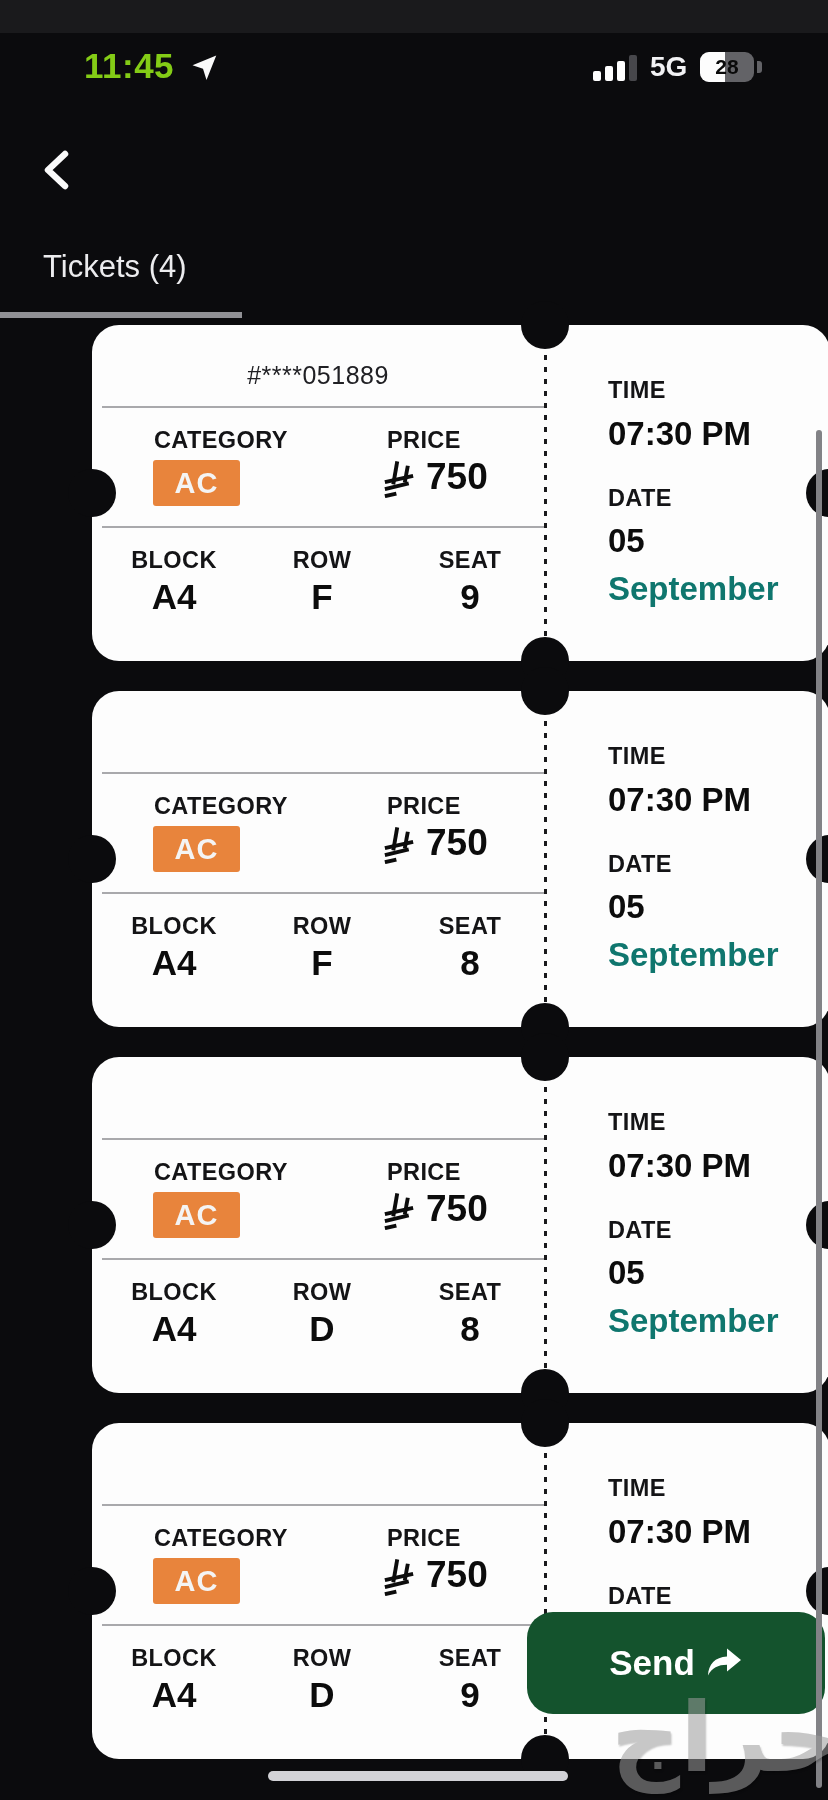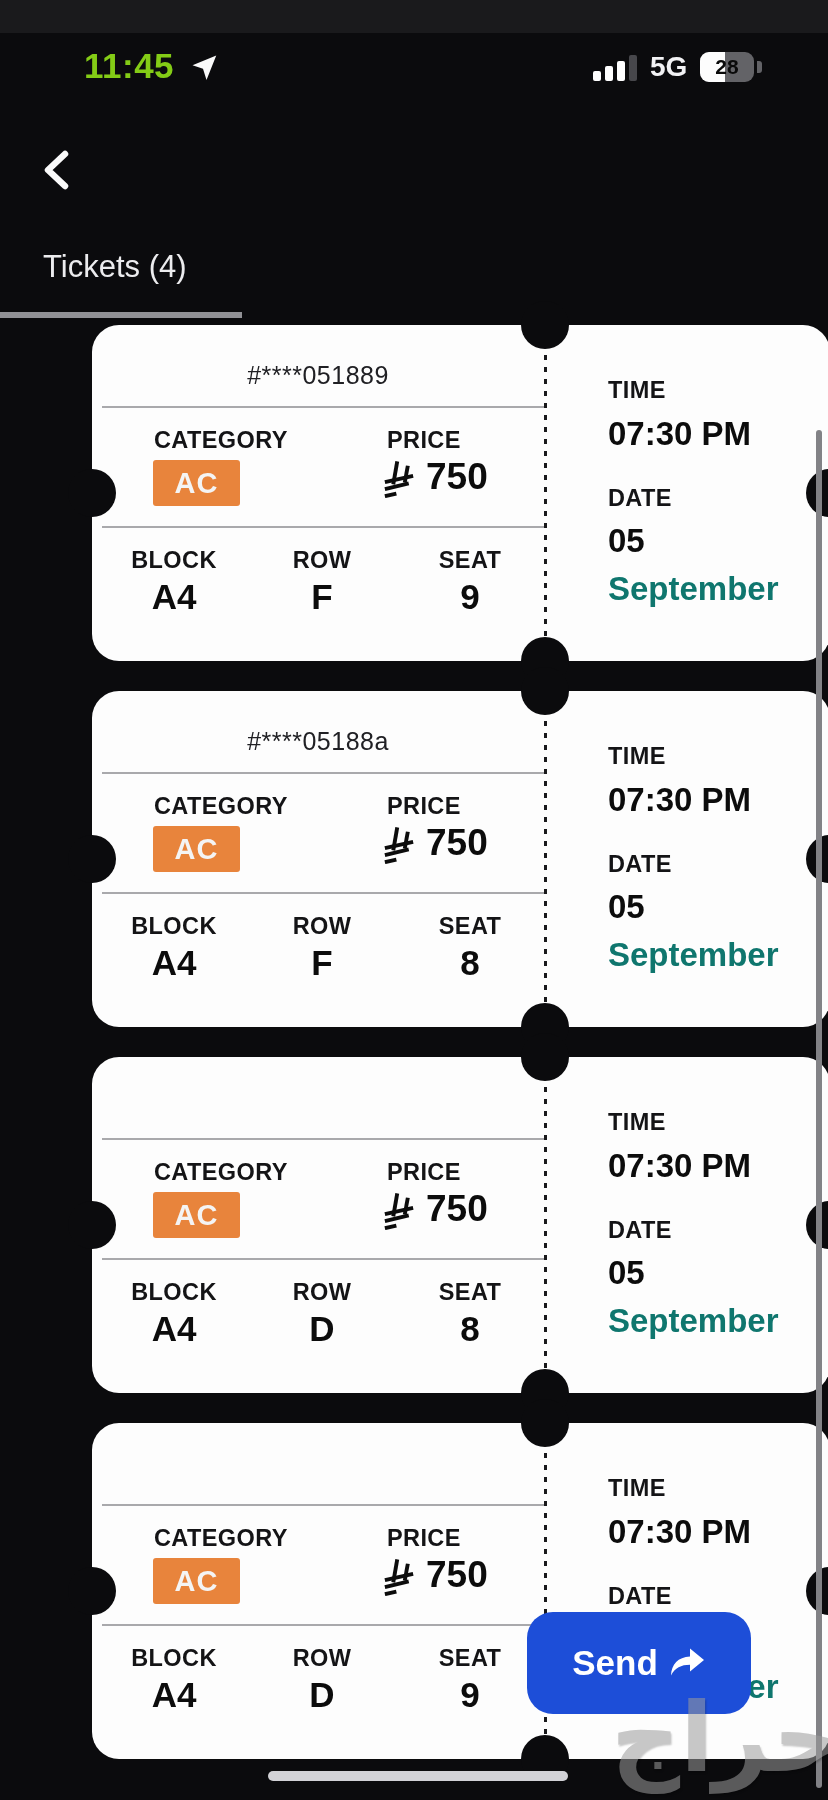--- a/index.html
+++ b/index.html
@@ -60,21 +60,21 @@
   .brs-labels span:nth-child(2),.brs-values span:nth-child(2){margin-left:28px;width:120px;}
   .brs-values span{font-size:35px;font-weight:700;color:#0c0c0c;}
   .brs-labels span:nth-child(3),.brs-values span:nth-child(3){margin-left:28px;width:120px;}
   .rt{position:absolute;left:516px;}
   .rt-time-label{top:52px;}
   .rt-time{top:90px;font-size:33px;font-weight:700;color:#0c0c0c;}
   .rt-date-label{top:160px;}
   .rt-day{top:197px;font-size:33px;font-weight:700;color:#0c0c0c;}
   .rt-month{top:245px;font-size:33px;font-weight:700;color:#0f766e;white-space:nowrap;}
   
-  .send-btn{position:absolute;left:527px;top:1612px;width:224px;height:102px;border-radius:26px;background:#1d4ed8;
+  .send-btn{position:absolute;left:527px;top:1612px;width:298px;height:102px;border-radius:26px;background:#14532d;
     display:flex;align-items:center;justify-content:center;gap:10px;z-index:5;cursor:pointer;border:none;}
   .send-btn span{font-size:35px;font-weight:700;color:#fff;}
   
   .scrollbar{position:absolute;left:816px;top:430px;width:6px;height:1358px;border-radius:3px;background:#828286;z-index:6;}
   .home-indicator{position:absolute;left:268px;top:1771px;width:300px;height:10px;border-radius:5px;background:#d2d2d6;z-index:7;}
   .watermark{position:absolute;right:-14px;bottom:6px;font-size:96px;font-weight:700;color:#9b9b9b;opacity:.55;z-index:6;
     font-family:"DejaVu Sans",sans-serif;direction:rtl;pointer-events:none;text-shadow:1px 2px 2px rgba(0,0,0,.4);}
 </style>
 </head>
 <body>
@@ -156,21 +156,20 @@
       <div class="rt rt-month">September</div>
     </div>
 
     <div class="ticket">
       <div class="dotline"></div>
       <div class="notch top"></div>
       <div class="notch bottom"></div>
       <div class="notch left"></div>
       <div class="notch right"></div>
 
-      <div class="t-number">#****05188a</div>
       <div class="t-div d1"></div>
 
       <div class="t-label cat-label">CATEGORY</div>
       <div class="badge">AC</div>
 
       <div class="t-label price-label">PRICE</div>
       <div class="price-row">
         <svg width="30" height="38" viewBox="0 0 34 42">
           <g stroke="#0c0c0c" stroke-width="4.4" fill="none">
             <path d="M15,1 L10.5,27"></path>

